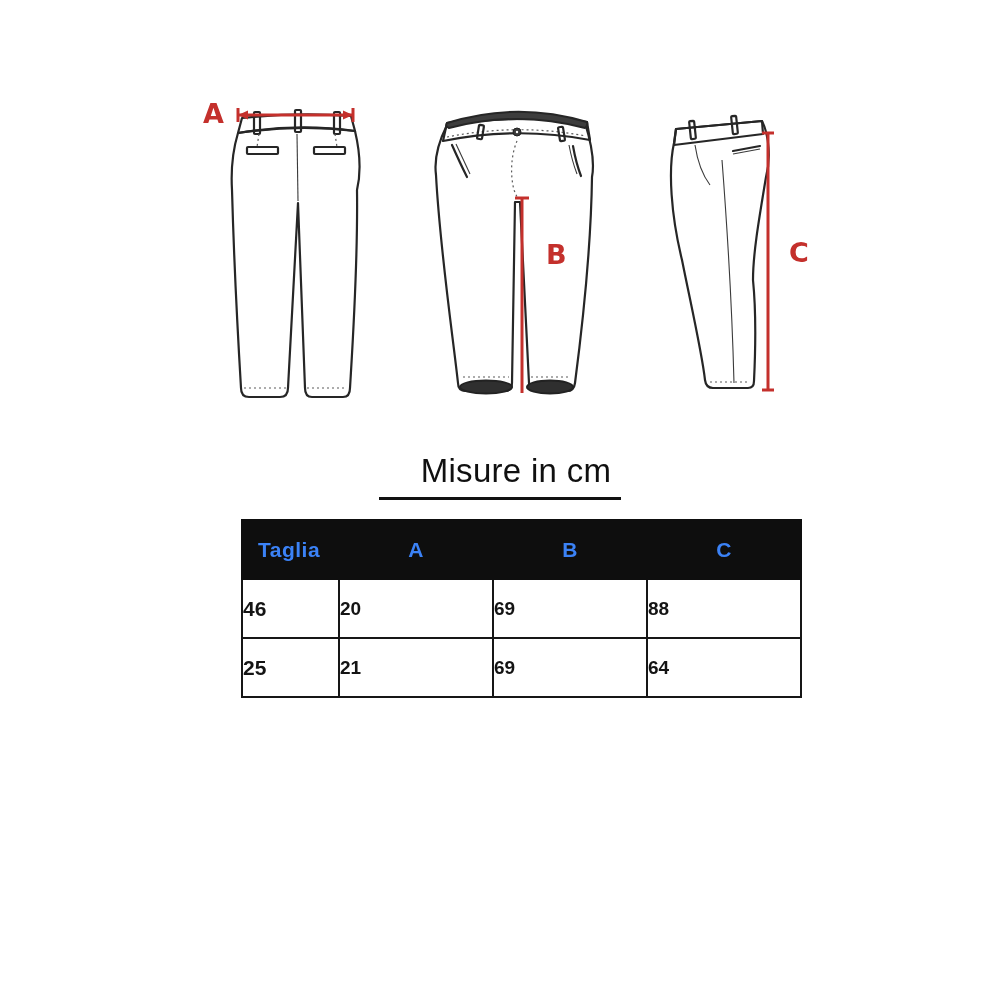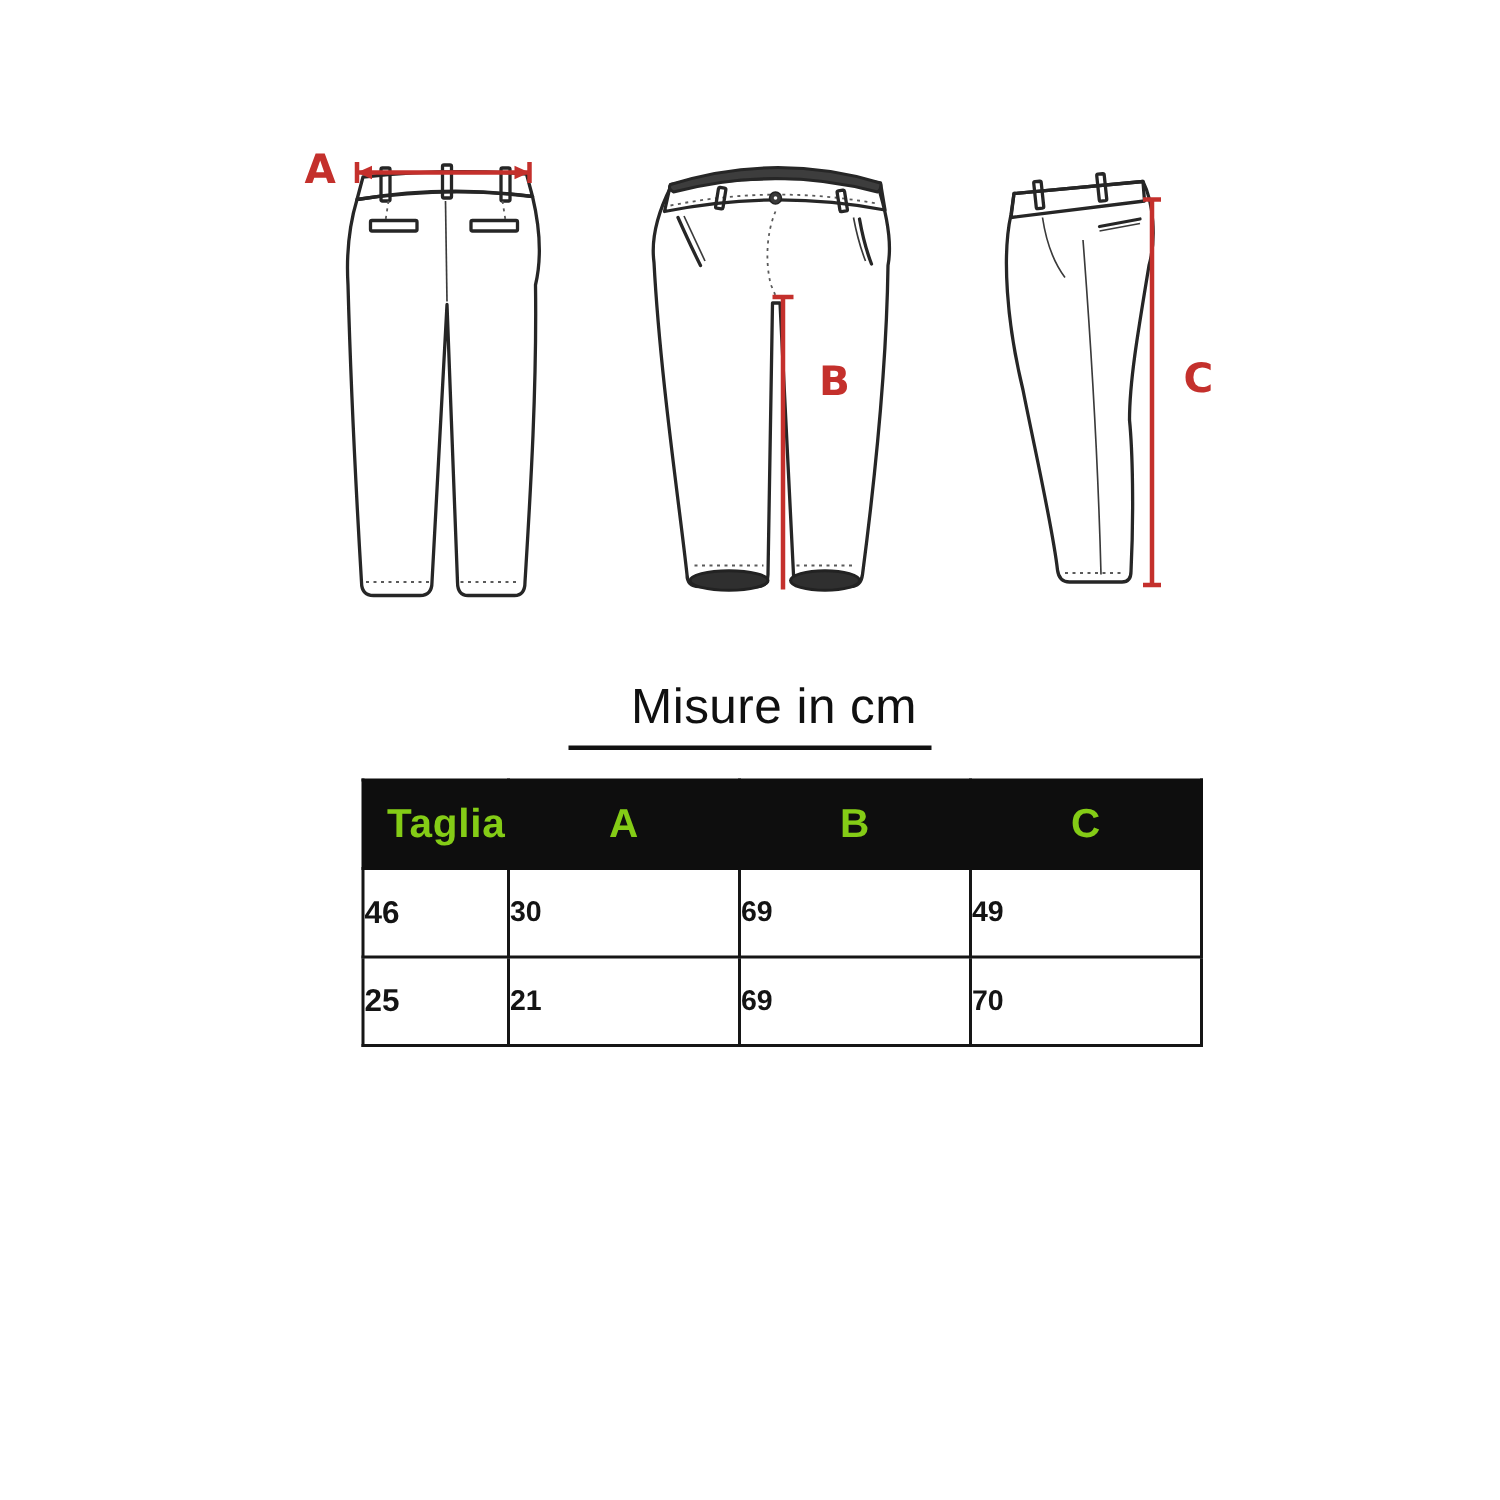--- a/index.html
+++ b/index.html
@@ -23,22 +23,22 @@
   }
   table.size-table {
     position:absolute; left:241px; top:519px; width:559px;
     border-collapse:collapse; table-layout:fixed;
     color:#141414;
   }
   table.size-table th, table.size-table td {
     border:2px solid #161616; padding:0; height:57px; vertical-align:middle;
   }
   table.size-table thead th {
-    background:#0e0e0e; color:#84cc16; border-color:#0e0e0e;
-    font-size:27px; font-weight:800; text-align:center; letter-spacing:0.5px;
+    background:#0e0e0e; color:#3b82f6; border-color:#0e0e0e;
+    font-size:21px; font-weight:800; text-align:center; letter-spacing:0.5px;
   }
   table.size-table thead th.col-size { text-align:left; padding-left:15px; }
   table.size-table td { text-align:left; font-size:19px; font-weight:700; }
   table.size-table td.cell-size { font-size:21px; font-weight:800; }
   .stroke { fill:none; stroke:#262626; stroke-width:2.2; stroke-linejoin:round; stroke-linecap:round; }
   .thin   { fill:none; stroke:#3a3a3a; stroke-width:1.1; }
   .stitch { fill:none; stroke:#5a5a5a; stroke-width:1.2; stroke-dasharray:2 3; }
   .redln  { fill:none; stroke:#c4302c; stroke-width:3; stroke-linecap:butt; }
 </style>
 </head>
@@ -165,26 +165,26 @@
       <tr>
         <th class="col-size">Taglia</th>
         <th>A</th>
         <th>B</th>
         <th>C</th>
       </tr>
     </thead>
     <tbody>
       <tr>
         <td class="cell-size">46</td>
-        <td>30</td>
+        <td>20</td>
         <td>69</td>
-        <td>49</td>
+        <td>88</td>
       </tr>
       <tr>
         <td class="cell-size">25</td>
         <td>21</td>
         <td>69</td>
-        <td>70</td>
+        <td>64</td>
       </tr>
     </tbody>
   </table>
 
 </div>
 
 </body></html>

